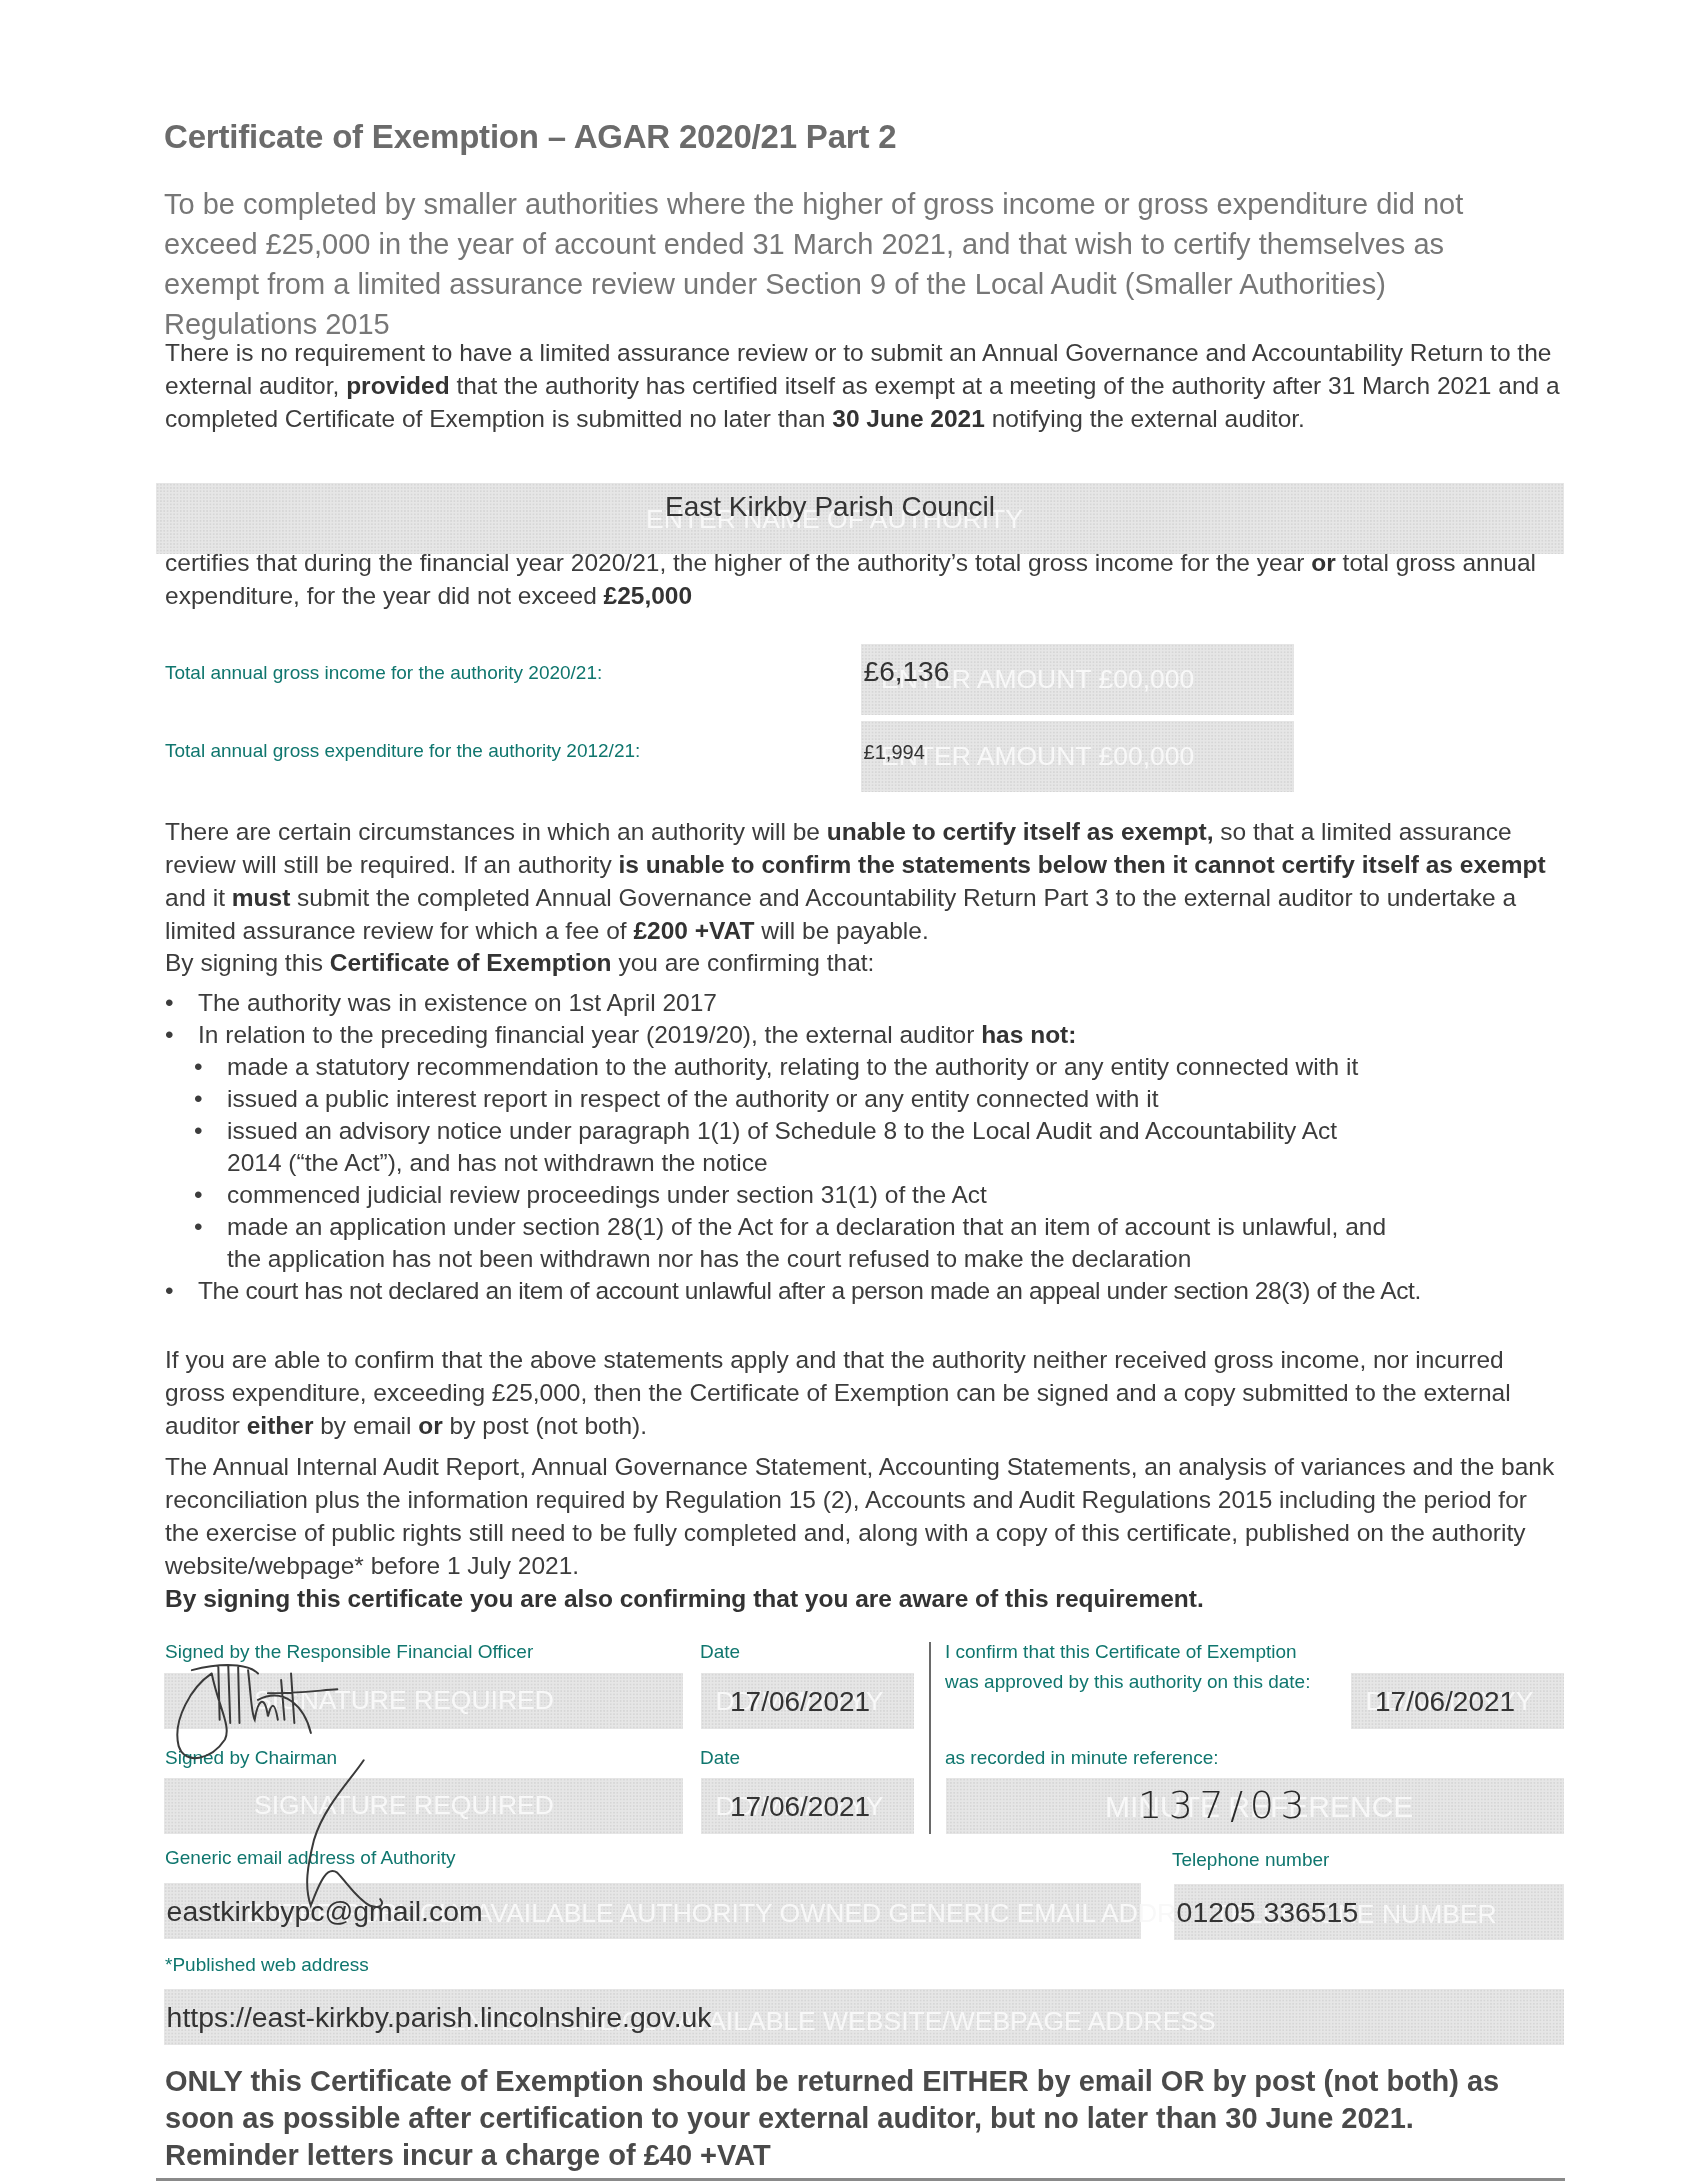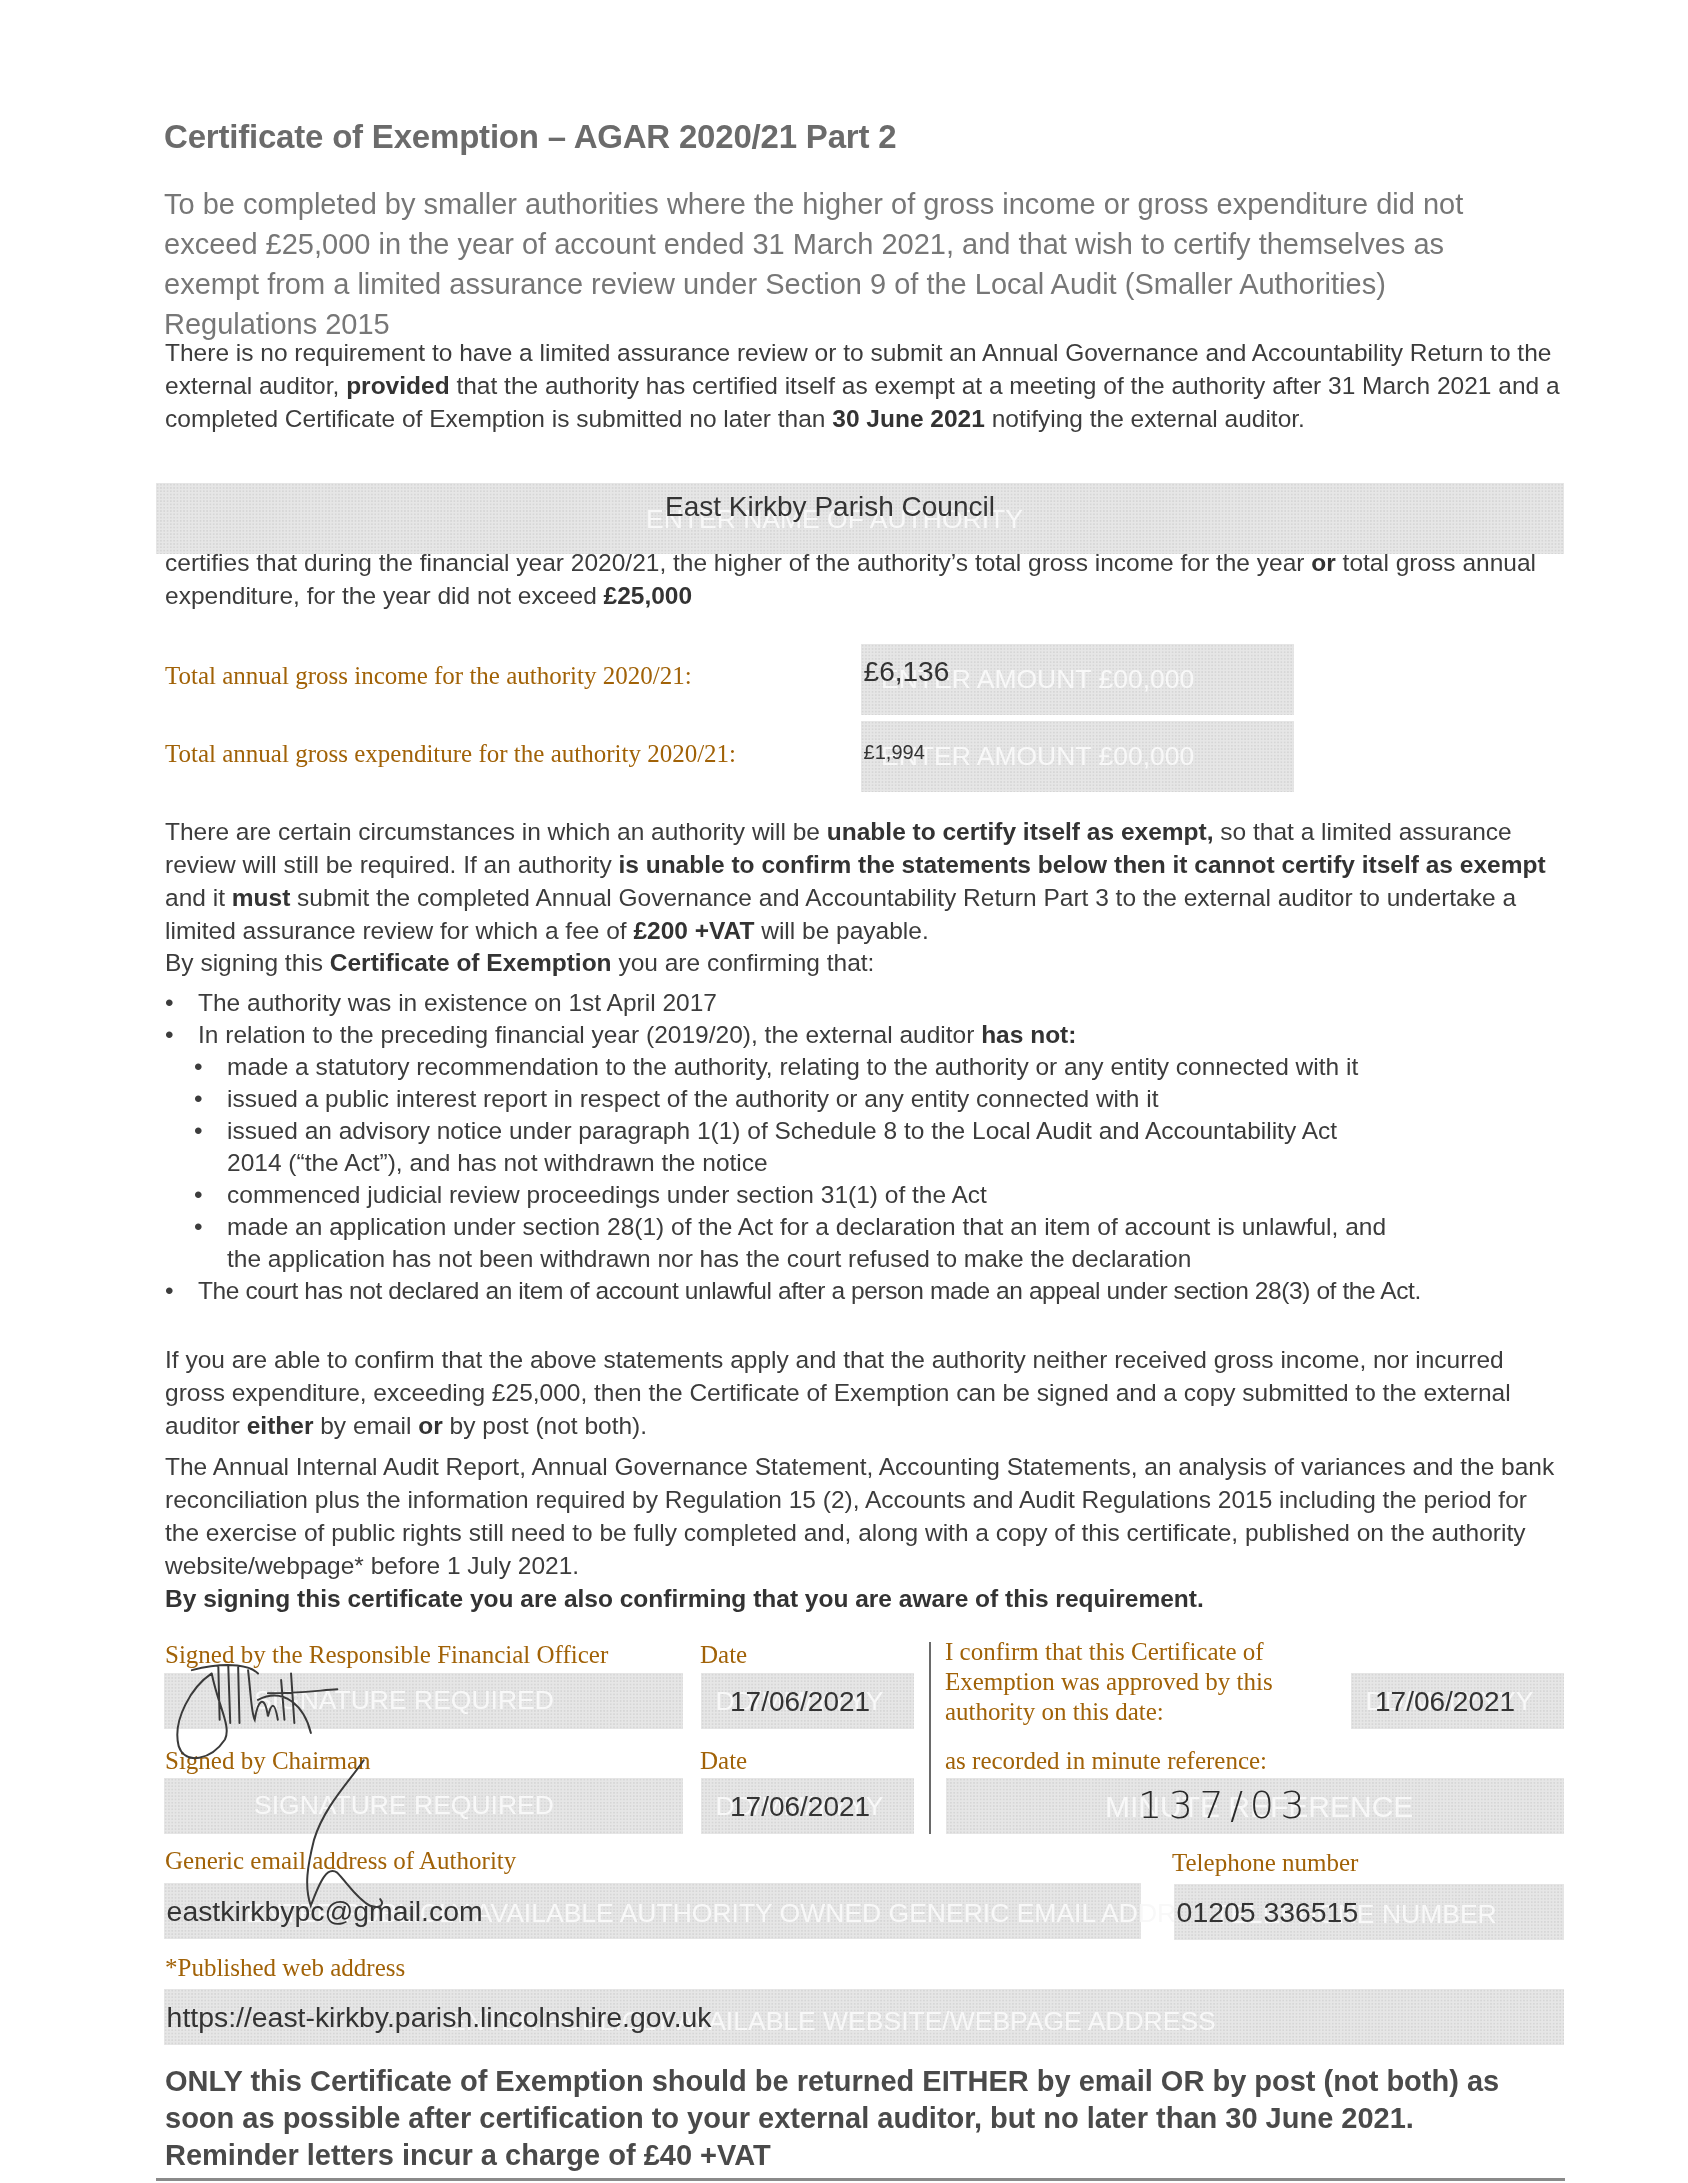--- a/index.html
+++ b/index.html
@@ -8,21 +8,21 @@
   .abs { position: absolute; }
   .title { left: 164px; top: 118px; font-size: 33px; font-weight: bold; color: #6b6b6b; letter-spacing: -0.2px; }
   .intro { left: 164px; top: 184px; width: 1376px; font-size: 29px; line-height: 40px; color: #777777; }
   .para { left: 165px; width: 1396px; font-size: 24.5px; line-height: 33px; color: #3c3c3c; }
   .para b { color: #333; }
   .field { background: #e6e6e6; position: absolute;
            background-image: radial-gradient(#d6d6d6 0.7px, transparent 0.8px);
            background-size: 3.3px 3.3px; }
   .ph { color: #f8f8f8; font-weight: normal; position: absolute; white-space: nowrap; }
   .val { color: #333; position: absolute; white-space: nowrap; }
-  .lbl { font-size: 25px; color: #a16207; white-space: nowrap; font-family: Liberation Serif, serif; }
+  .lbl { font-size: 19px; color: #0f766e; white-space: nowrap; }
   ul.b1 { margin: 0; padding: 0; list-style: none; }
   ul.b1 li { position: relative; padding-left: 33px; }
   ul.b1 li::before { content: "•"; position: absolute; left: 0; }
   ul.b2 { margin: 0; padding: 0; list-style: none; }
   ul.b2 li { position: relative; padding-left: 62px; }
   ul.b2 li::before { content: "•"; position: absolute; left: 29px; }
   .vline { position: absolute; left: 929px; top: 1642px; width: 2px; height: 192px; background: #6a6a6a; }
   .bottom-rule { position: absolute; left: 156px; top: 2178px; width: 1409px; height: 2.6px; background: #8a8a8a; }
   .closing { left: 165px; top: 2063px; width: 1376px; font-size: 29px; line-height: 37px; font-weight: bold; color: #4a4a4a; }
   svg.sig { position: absolute; pointer-events: none; }
@@ -44,21 +44,21 @@
 
 <div class="abs para" style="top:546px;">
   <span>certifies that during the financial year 2020/21, the higher of the authority’s total gross income for the year </span><b>or</b><span> total gross annual expenditure, for the year did not exceed </span><b>£25,000</b>
 </div>
 
 <div class="abs lbl" style="left:165px; top:662px;">Total annual gross income for the authority 2020/21:</div>
 <div class="field" style="left:861px; top:644px; width:433px; height:71px;">
   <span class="ph" style="left:20px; top:20px; font-size:26.5px;">ENTER AMOUNT £00,000</span>
   <span class="val" style="left:2.6px; top:12px; font-size:28px; background:transparent;">£6,136</span>
 </div>
-<div class="abs lbl" style="left:165px; top:740px;">Total annual gross expenditure for the authority 2020/21:</div>
+<div class="abs lbl" style="left:165px; top:740px;">Total annual gross expenditure for the authority 2012/21:</div>
 <div class="field" style="left:861px; top:721px; width:433px; height:71px;">
   <span class="ph" style="left:20px; top:20px; font-size:26.5px;">ENTER AMOUNT £00,000</span>
   <span class="val" style="left:2.6px; top:20px; font-size:20px;">£1,994</span>
 </div>
 
 <div class="abs para" style="top:815px;">
   <span>There are certain circumstances in which an authority will be </span><b>unable to certify itself as exempt,</b><span> so that a limited assurance review will still be required. If an authority </span><b>is unable to confirm the statements below then it cannot certify itself as exempt</b><span> and it </span><b>must</b><span> submit the completed Annual Governance and Accountability Return Part 3 to the external auditor to undertake a limited assurance review for which a fee of </span><b>£200 +VAT</b><span> will be payable.</span>
 </div>
 
 <div class="abs para" style="top:947px; line-height:32px;">

